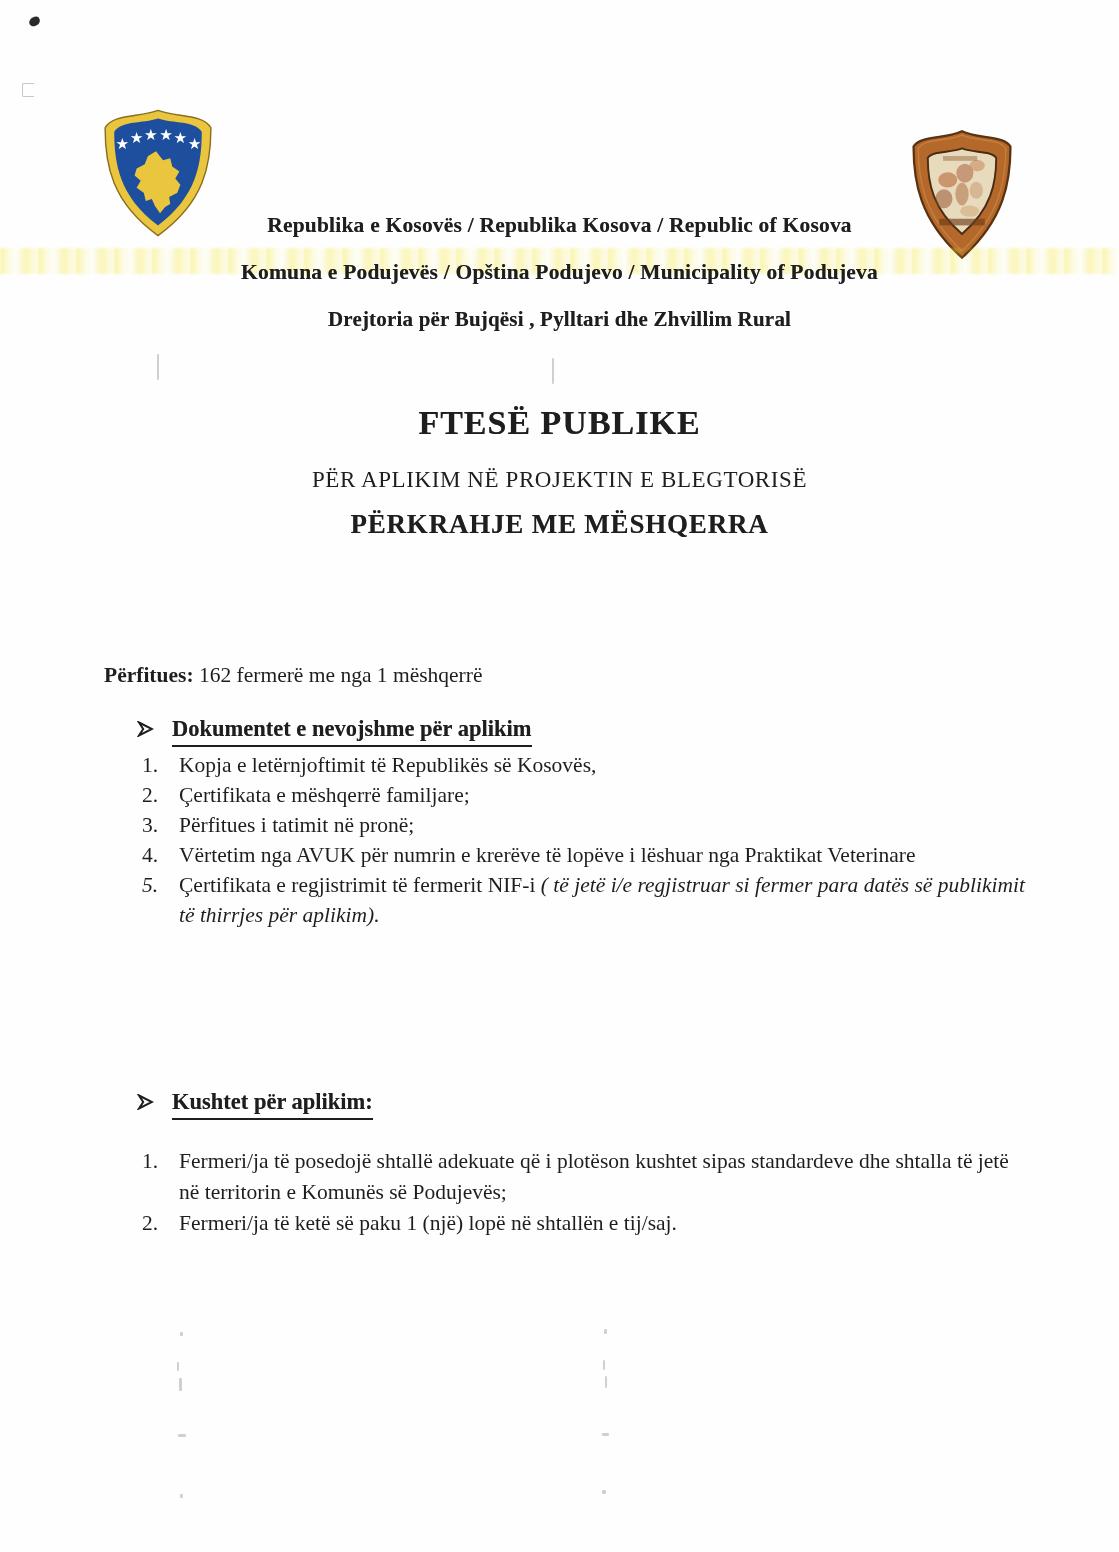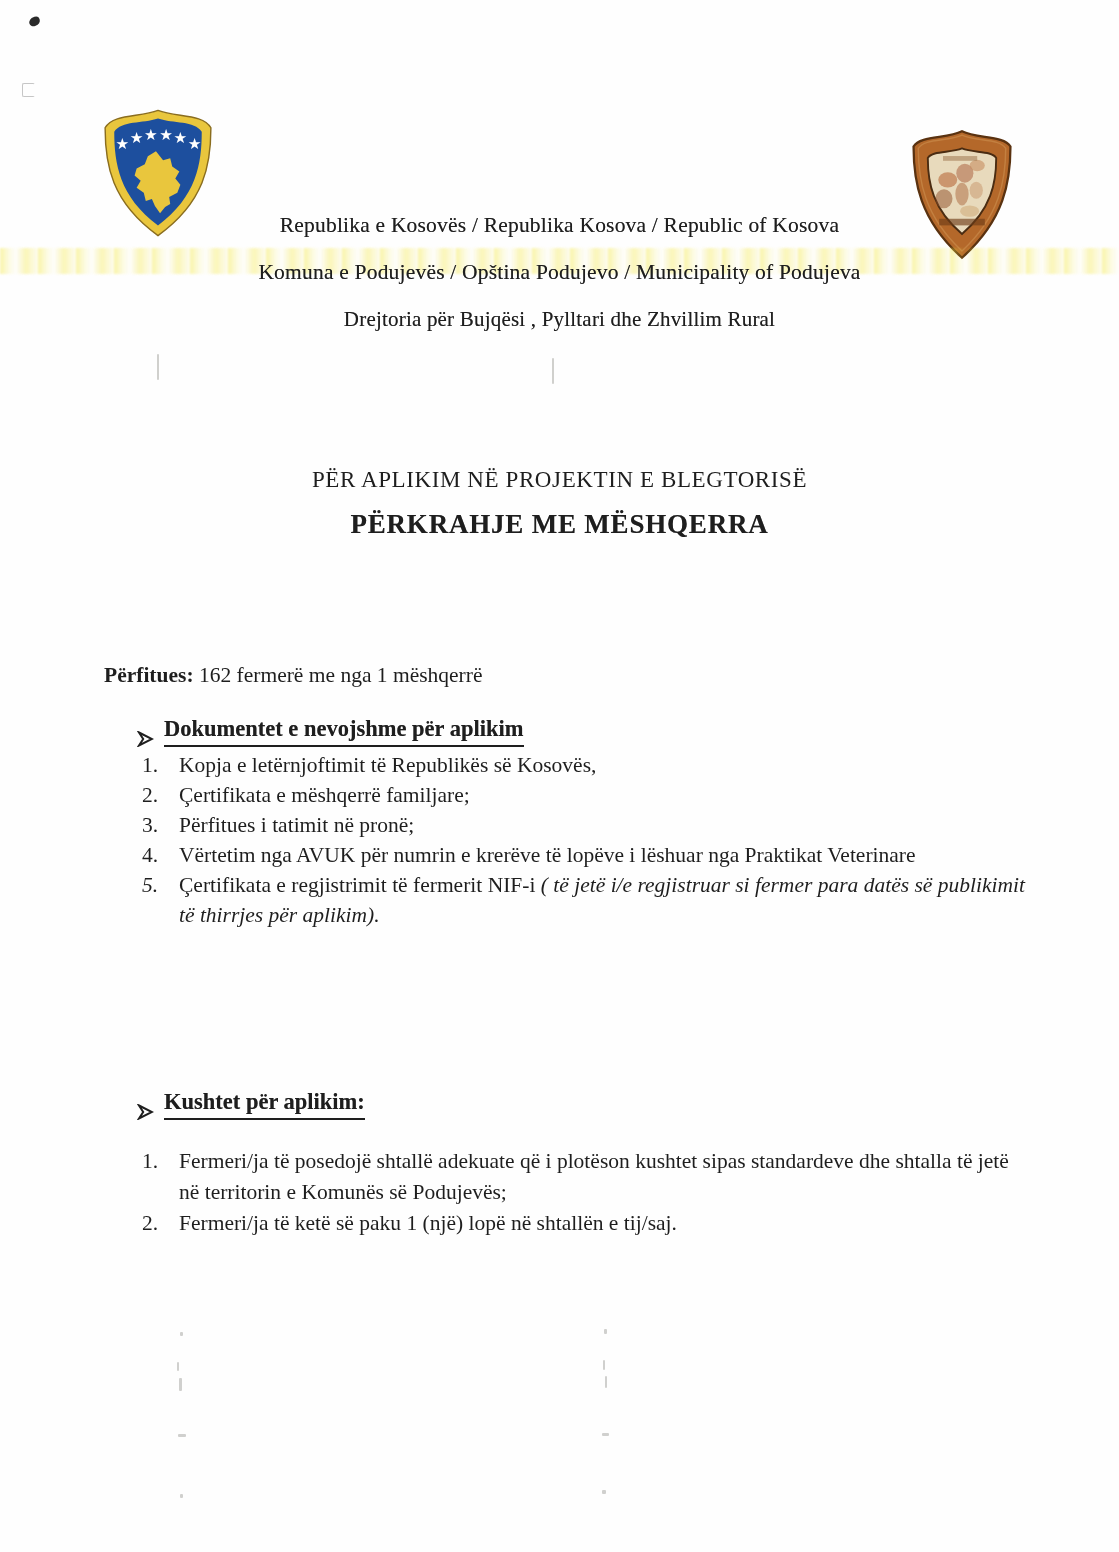--- a/index.html
+++ b/index.html
@@ -3,30 +3,30 @@
 <meta charset="utf-8">
 <style>
   html,body{margin:0;padding:0;background:#e8e8e8;}
   .page{
     position:relative;width:1119px;height:1552px;background:#fefefe;
     font-family:"Liberation Serif","DejaVu Serif",serif;color:#1e1e1e;
     overflow:hidden;margin:0 auto;
   }
   .abs{position:absolute;}
   .centerline{left:0;width:100%;text-align:center;}
-  .hdr{font-weight:normal;font-size:21.5px;line-height:30px;letter-spacing:.2px;
+  .hdr{font-weight:bold;font-size:21.5px;line-height:30px;letter-spacing:.2px;
        text-shadow:0 0 .5px rgba(30,30,30,.55);}
   .doc-title{font-weight:bold;font-size:34px;letter-spacing:1px;
        text-shadow:0 0 .6px rgba(30,30,30,.6);}
   .doc-sub1{font-weight:400;font-size:23px;letter-spacing:.6px;}
   .doc-sub2{font-weight:bold;font-size:27px;letter-spacing:.8px;
        text-shadow:0 0 .5px rgba(30,30,30,.5);}
   .body-text{font-size:21.5px;line-height:30px;}
   .beneficiary-label{font-weight:bold;}
-  .section-heading{display:flex;align-items:flex-end;gap:10px;}
+  .section-heading{display:flex;align-items:flex-start;gap:18px;}
   .section-heading .htxt{
     font-weight:bold;font-size:22.5px;line-height:30px;
     border-bottom:2.4px solid #1e1e1e;padding-bottom:1px;
     text-shadow:0 0 .5px rgba(30,30,30,.5);}
   .arrow-bullet{margin-top:7px;flex:0 0 auto;}
   .num-list{display:flex;flex-direction:column;}
   .num-item{display:flex;align-items:flex-start;}
   .num-item .num{flex:0 0 37px;}
   .num-item .txt{flex:1 1 auto;}
   .italic-part{font-style:italic;}
@@ -91,20 +91,21 @@
 
   <div class="abs hl-band" style="top:248px;"></div>
 
   <div class="abs centerline hdr" style="top:210px;">Republika e Kosovës / Republika Kosova / Republic of Kosova</div>
   <div class="abs centerline hdr" style="top:304px;font-size:21px;">Drejtoria për Bujqësi , Pylltari dhe Zhvillim Rural</div>
   <div class="abs centerline hdr" style="top:257px;">Komuna e Podujevës / Opština Podujevo / Municipality of Podujeva</div>
 
   <div class="abs artifact tick" style="left:157px;top:354px;width:2px;height:26px;"></div>
   <div class="abs artifact tick" style="left:552px;top:358px;width:2px;height:26px;"></div>
 
+  <div class="abs centerline doc-title" style="top:404px;">FTESË PUBLIKE</div>
   <div class="abs centerline doc-sub2" style="top:509px;">PËRKRAHJE ME MËSHQERRA</div>
   <div class="abs centerline doc-sub1" style="top:467px;">PËR APLIKIM NË PROJEKTIN E BLEGTORISË</div>
 
   <div class="abs body-text" style="left:104px;top:660px;">
     <span class="beneficiary-label">Përfitues:</span>
     <span>162 fermerë me nga 1 mëshqerrë</span>
   </div>
 
   <div class="abs section-heading" style="left:137px;top:714px;">
     <svg class="arrow-bullet" width="17" height="16" viewBox="0 0 17 16">

